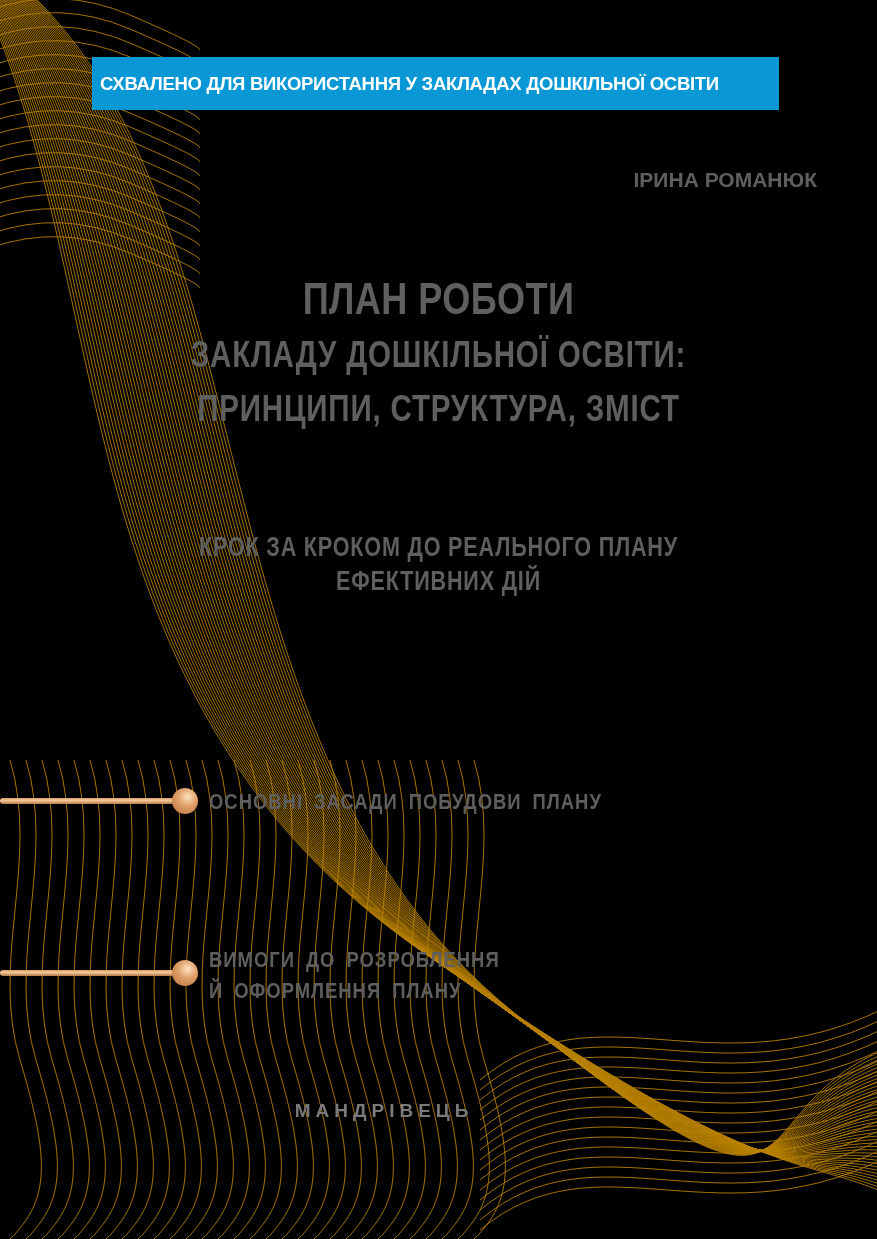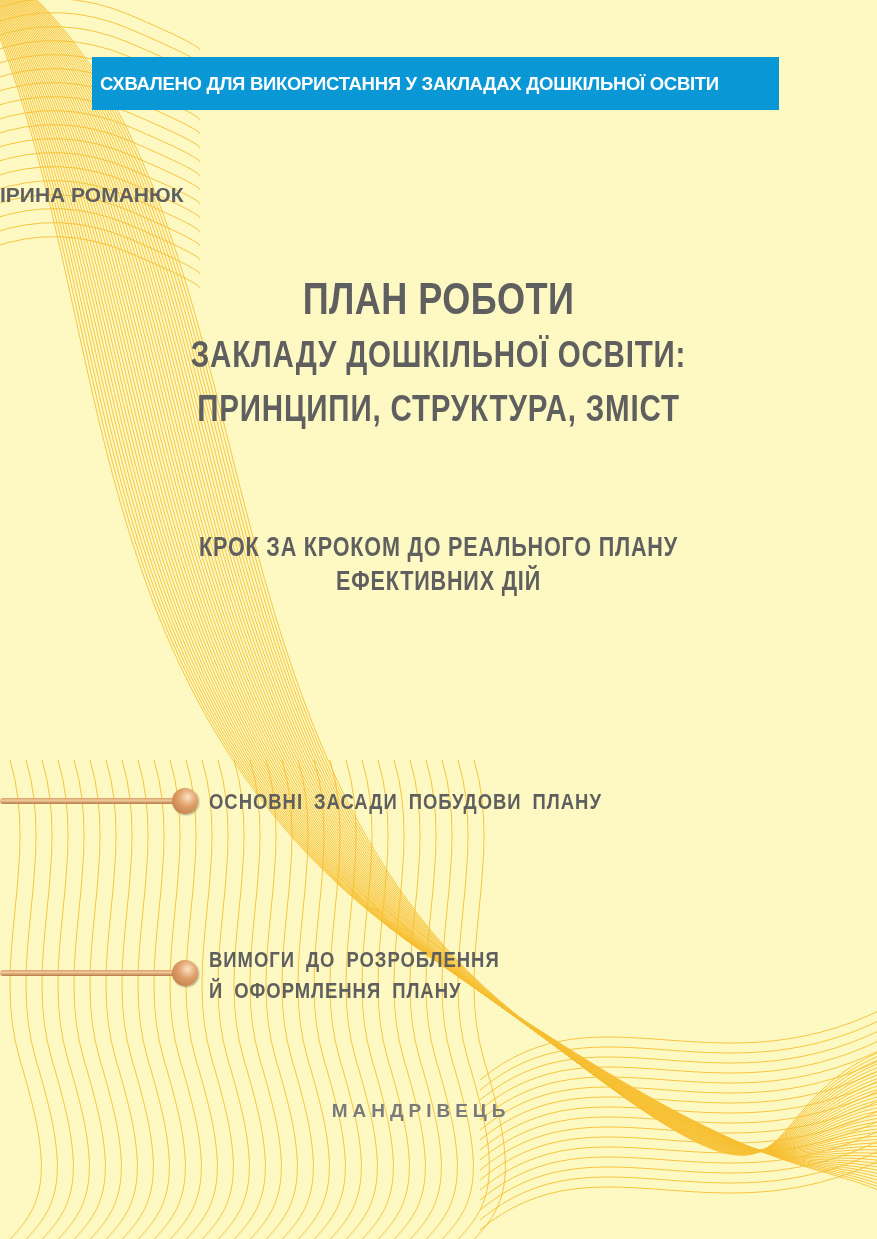--- a/index.html
+++ b/index.html
@@ -1,29 +1,29 @@
 <!DOCTYPE html>
 <html><head>
 <meta charset="utf-8">
 <style>
   html, body { margin: 0; padding: 0; }
   body { width: 877px; height: 1239px; overflow: hidden; background: #fff200; position: relative; font-family: "Liberation Sans", sans-serif; }
-  .cover { position: absolute; inset: 0; background: #fef9c3; overflow: hidden; text-decoration: underline; }
+  .cover { position: absolute; inset: 0; background: #000000; overflow: hidden; text-decoration: underline; }
   .waves { position: absolute; inset: 0; }
   .banner { position: absolute; left: 92px; top: 57px; width: 687px; height: 53px; background: #0a97d6; color: #fff; display: flex; align-items: center; padding-left: 8px; box-sizing: border-box; font-weight: bold; font-size: 18.5px; letter-spacing: -0.3px; white-space: nowrap; }
-  .author { position: absolute; left: 0; width: 817px; top: 168px; text-align: left; color: #5f5f5f; font-weight: bold; font-size: 21px; margin-top: 15px; }
+  .author { position: absolute; left: 0; width: 817px; top: 168px; text-align: right; color: #5f5f5f; font-weight: bold; font-size: 21px; }
   .title { position: absolute; left: 0; width: 877px; top: 270px; text-align: center; color: #5f5f5f; font-weight: bold; transform: scaleX(0.82); transform-origin: center; }
   .title .l1 { font-size: 44px; line-height: 58px; letter-spacing: 0.5px; }
   .title .l2, .title .l3 { font-size: 36px; line-height: 54px; letter-spacing: 1px; }
   .subtitle { position: absolute; left: 0; width: 877px; top: 530px; text-align: center; color: #5f5f5f; font-weight: bold; font-size: 27px; line-height: 34px; letter-spacing: 1px; transform: scaleX(0.8); transform-origin: center; }
   .topic { position: absolute; left: 0; height: 30px; width: 869px; }
   .rod { position: absolute; left: 0; height: 6px; width: 176px; background: linear-gradient(#d9a06a, #f2c99a 40%, #b37a45); border-radius: 3px; }
   .knob { position: absolute; width: 26px; height: 26px; border-radius: 50%; background: radial-gradient(circle at 60% 35%, #fbe3c3 0%, #e0a06a 40%, #b8713a 100%); box-shadow: 1px 1px 2px rgba(0,0,0,0.35); }
   .topic-text { position: absolute; left: 209px; color: #5f5f5f; font-weight: bold; font-size: 22.5px; line-height: 31px; letter-spacing: 1.2px; white-space: nowrap; transform: scaleX(0.82); transform-origin: left; word-spacing: 6px; }
-  .publisher { position: absolute; left: 0; width: 768px; top: 1100px; text-align: center; color: #7a7a7a; font-weight: bold; font-size: 19px; letter-spacing: 5px; padding-left: 37px; }
+  .publisher { position: absolute; left: 0; width: 768px; top: 1100px; text-align: center; color: #7a7a7a; font-weight: bold; font-size: 19px; letter-spacing: 5px; }
 </style>
 </head>
 <body>
 
 <div class="cover">
   <svg class="waves" width="877" height="1239" viewBox="0 0 877 1239">
     <g fill="none" stroke="#f5ab00" stroke-width="0.9" opacity="0.75" id="wavegroup">
         <path d="M -20 -10 C 120 300, 60 700, 420 950 S 800 1150, 900 1200"></path>
         <path d="M -18.8 -10 C 124 298, 63.2 701.2, 422.4 951.6 S 798 1148.8, 900 1196"></path>
         <path d="M -17.6 -10 C 128 296, 66.4 702.4, 424.8 953.2 S 796 1147.6, 900 1192"></path>

